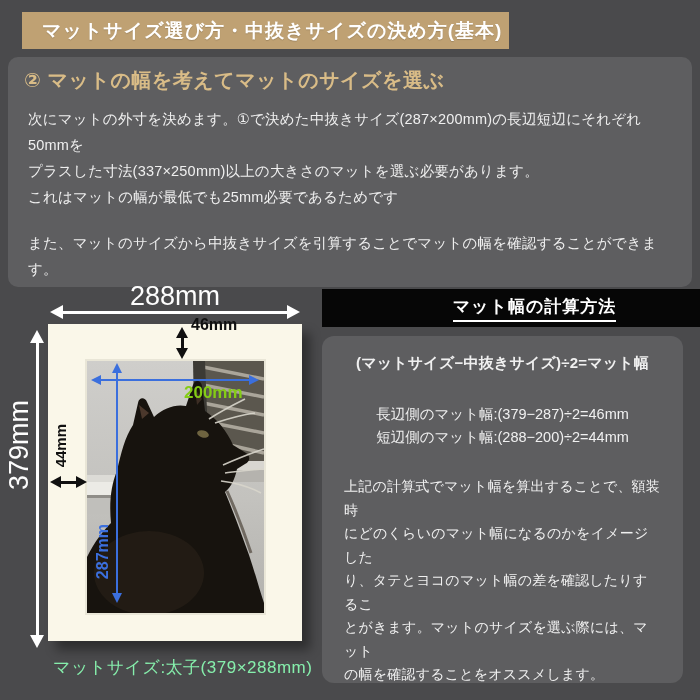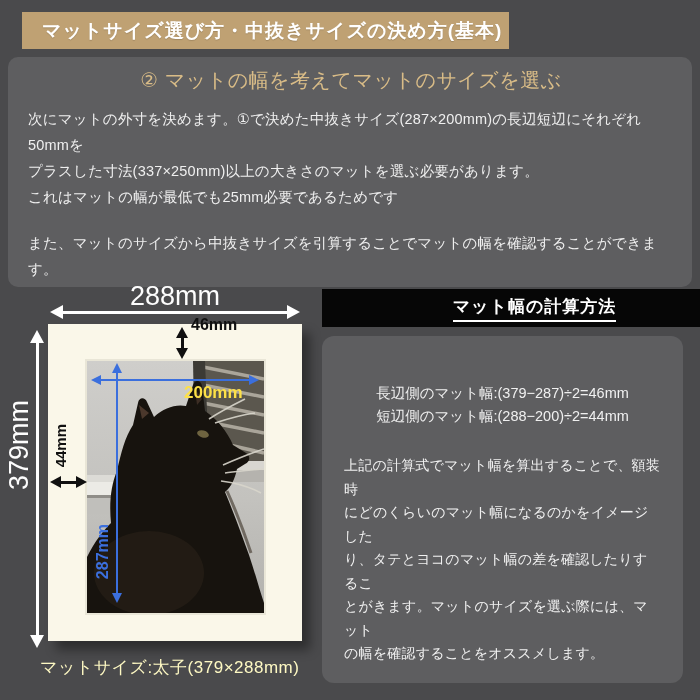--- a/index.html
+++ b/index.html
@@ -18,22 +18,22 @@
     display:flex;align-items:center;padding-left:20px;box-sizing:border-box;
     text-shadow:0 1px 1px rgba(0,0,0,.15);
   }
   
   .intro-panel{
     left:8px;top:57px;width:684px;height:230px;
     background:#5e5e60;border-radius:10px;
     box-sizing:border-box;padding:8px 14px 10px 14px;overflow:hidden;
   }
   .intro-heading{
-    color:#d9bc87;font-size:20px;font-weight:normal;
-    margin:2px 0 12px 2px;letter-spacing:.5px;text-align:center;
+    color:#d9bc87;font-size:20px;font-weight:bold;
+    margin:2px 0 12px 2px;letter-spacing:.5px;
   }
   .intro-par{
     color:#efefef;font-size:14.5px;line-height:26px;
     white-space:pre-line;margin:0 0 0 6px;letter-spacing:.2px;
   }
   .intro-par + .intro-par{margin-top:20px;}
   
   .mat{
     left:48px;top:324px;width:254px;height:317px;
     background:#faf7e9;
@@ -44,25 +44,25 @@
     outline:2px solid #e9e6d7;
     box-shadow:inset 1px 1px 4px rgba(0,0,0,.35);
     overflow:hidden;
   }
   .photo svg{display:block;}
   .dim{position:absolute;white-space:nowrap;}
   .d288{left:60px;top:281px;width:230px;text-align:center;font-size:27px;color:#fdfdfd;}
   .d379{left:4px;top:400px;font-size:27px;color:#fdfdfd;}
   .d46{left:191px;top:316px;font-size:16px;font-weight:bold;color:#101010;}
   .d44{left:52px;top:424px;font-size:15px;font-weight:bold;color:#101010;}
-  .d200{left:184px;top:383px;font-size:17px;font-weight:bold;color:#fde047;}
+  .d200{left:184px;top:383px;font-size:17px;font-weight:bold;color:#84cc16;}
   .d287{left:94px;top:524px;font-size:16px;font-weight:bold;color:#3b6fdd;}
   .vtext{writing-mode:vertical-rl;transform:rotate(180deg);}
   .caption{
-    left:40px;top:656px;font-size:17px;color:#fef9c3;letter-spacing:.5px;
+    left:53px;top:656px;font-size:17px;color:#86efac;letter-spacing:.5px;
   }
   
   .ah,.av{position:absolute;}
   .ah{background:linear-gradient(var(--c),var(--c)) no-repeat center / calc(100% - 10px) var(--t);}
   .av{background:linear-gradient(var(--c),var(--c)) no-repeat center / var(--t) calc(100% - 10px);}
   .ah::before,.ah::after,.av::before,.av::after{content:"";position:absolute;width:0;height:0;}
   .ah::before{left:0;top:50%;transform:translateY(-50%);
     border:var(--hw) solid transparent;border-left:0;border-right:var(--hl) solid var(--c);}
   .ah::after{right:0;top:50%;transform:translateY(-50%);
     border:var(--hw) solid transparent;border-right:0;border-left:var(--hl) solid var(--c);}
@@ -189,20 +189,21 @@
   <div class="dim d287 vtext">287mm</div>
 
   <div class="abs caption">マットサイズ:太子(379×288mm)</div>
 </div>
 
 <div class="abs calc-header">
   <span>マット幅の計算方法</span>
 </div>
 
 <section class="abs calc-panel">
+  <div class="formula">(マットサイズ−中抜きサイズ)÷2=マット幅</div>
   <div class="example-block">
   </div>
   <div class="calc-lines">
     <div>長辺側のマット幅:(379−287)÷2=46mm</div>
     <div>短辺側のマット幅:(288−200)÷2=44mm</div>
   </div>
   <p class="note">上記の計算式でマット幅を算出することで、額装時
 にどのくらいのマット幅になるのかをイメージした
 り、タテとヨコのマット幅の差を確認したりするこ
 とがきます。マットのサイズを選ぶ際には、マット

